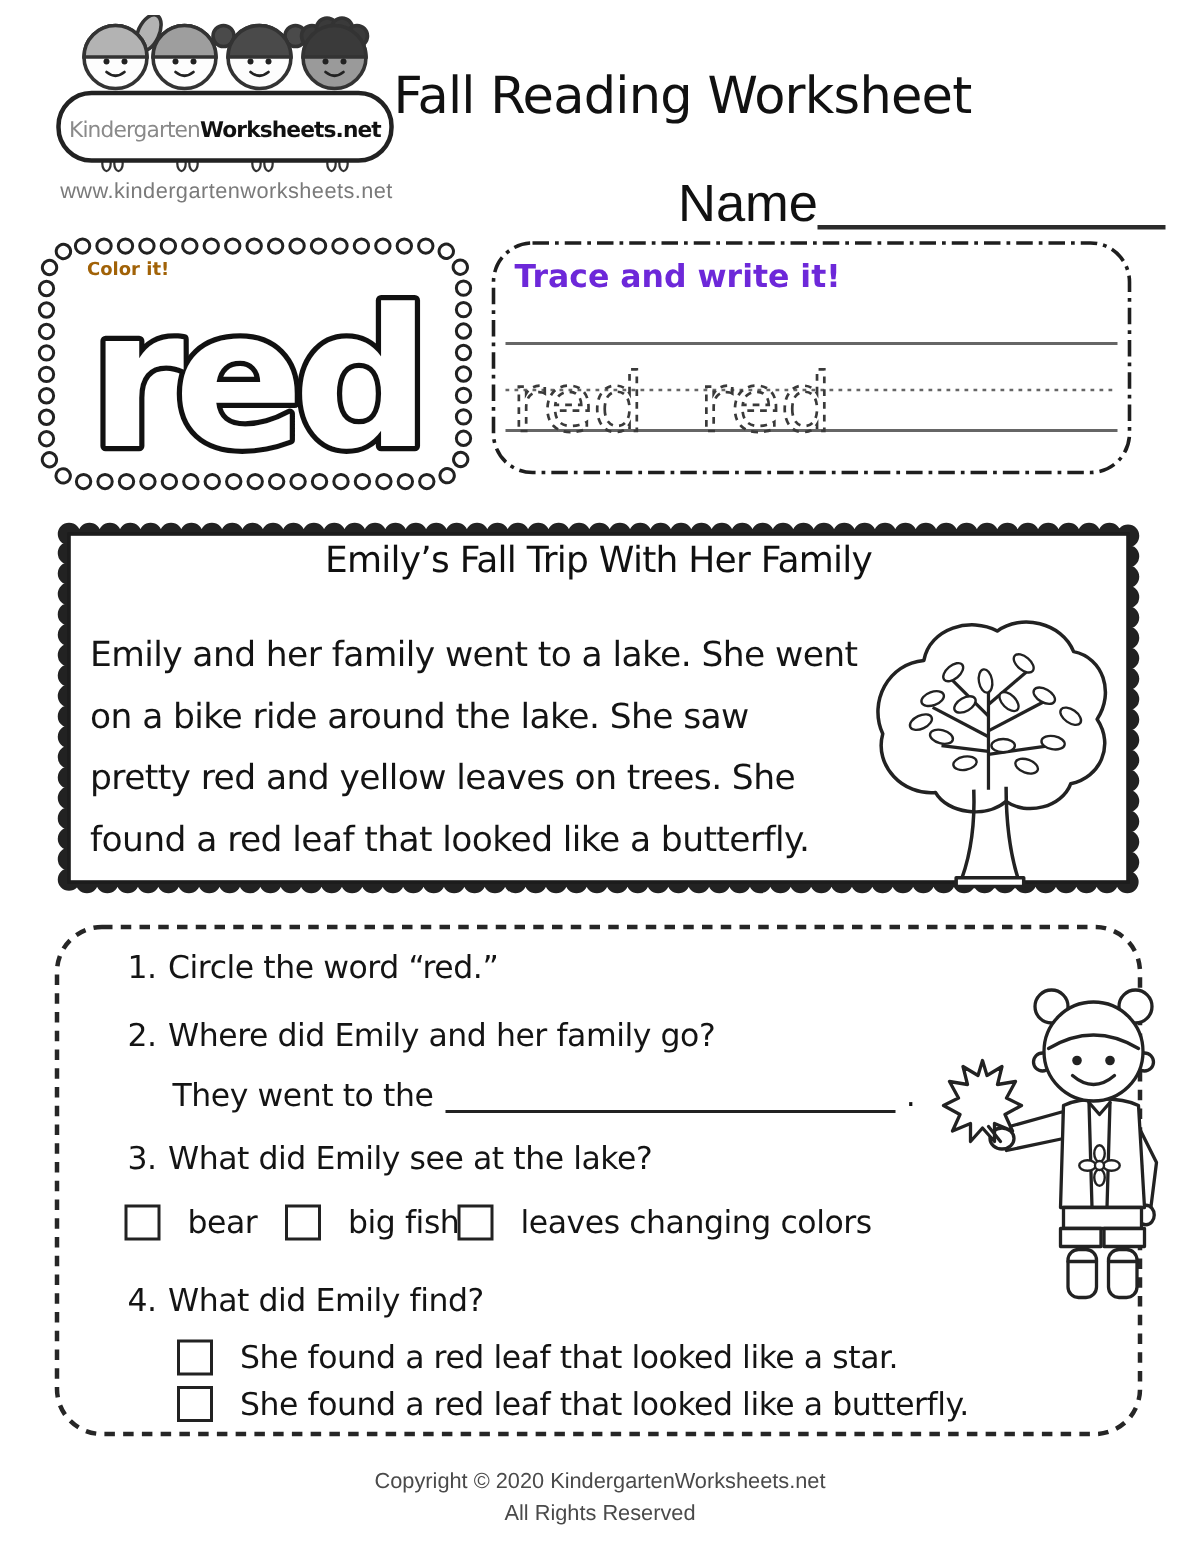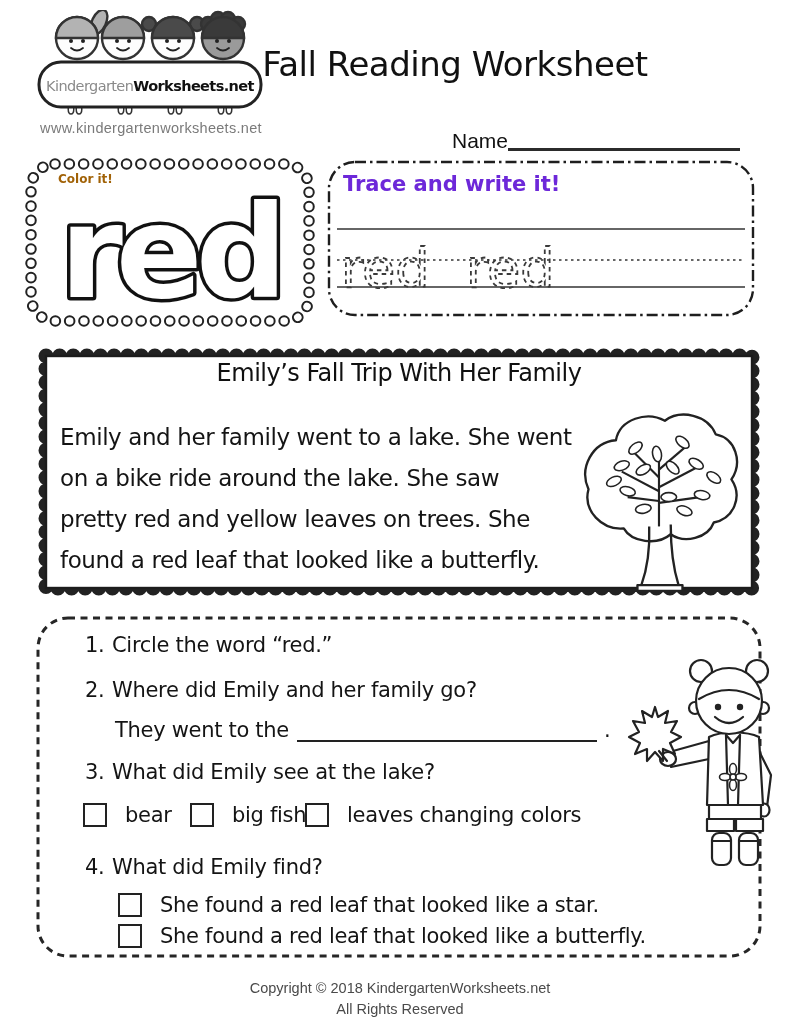--- a/index.html
+++ b/index.html
@@ -5,21 +5,21 @@
   html,body{margin:0;padding:0;background:#ffffff;}
   #page{position:relative;width:800px;height:1035px;background:#ffffff;overflow:hidden;
         font-family:"DejaVu Sans",sans-serif;color:#1b1b1b;}
   .abs{position:absolute;}
 
   
   #main-title{left:252px;top:44px;width:406px;text-align:center;font-size:34px;letter-spacing:-0.5px;color:#111;}
   #logo-url{left:28px;top:120px;width:246px;text-align:center;font-family:"Liberation Sans",sans-serif;
             font-size:14.5px;color:#7a7a7a;letter-spacing:.3px;}
   #name-row{left:452px;top:118px;display:flex;align-items:flex-end;}
-  #name-label{font-family:"Liberation Sans",sans-serif;font-size:21px;color:#111;line-height:1;}
+  #name-label{font-family:"Liberation Sans",sans-serif;font-size:35px;color:#111;line-height:1;}
   #name-line{width:232px;height:30px;border-bottom:3px solid #2b2b2b;}
 
   
   #colorit-box{left:22px;top:155px;width:296px;height:175px;}
   #colorit-heading{left:36px;top:17px;font-size:12px;font-weight:700;color:#a16207;}
   
   #trace-box{left:327px;top:160px;width:428px;height:157px;}
   #trace-heading{left:16px;top:12px;font-size:21px;font-weight:600;color:#6d28d9;}
 
   
@@ -285,17 +285,17 @@
       </g>
     </g>
     <g fill="#222">
       <circle cx="93" cy="52" r="3.2"></circle>
       <circle cx="115" cy="52" r="3.2"></circle>
     </g>
     <path d="M90,62 Q104,74 118,62" fill="none" stroke="#222" stroke-width="2.2" stroke-linecap="round"></path>
   </svg>
 
   <div class="abs" id="footer">
-    <div>Copyright © 2018 KindergartenWorksheets.net</div>
+    <div>Copyright © 2020 KindergartenWorksheets.net</div>
     <div>All Rights Reserved</div>
   </div>
 
 </div>
 
 </body></html>

